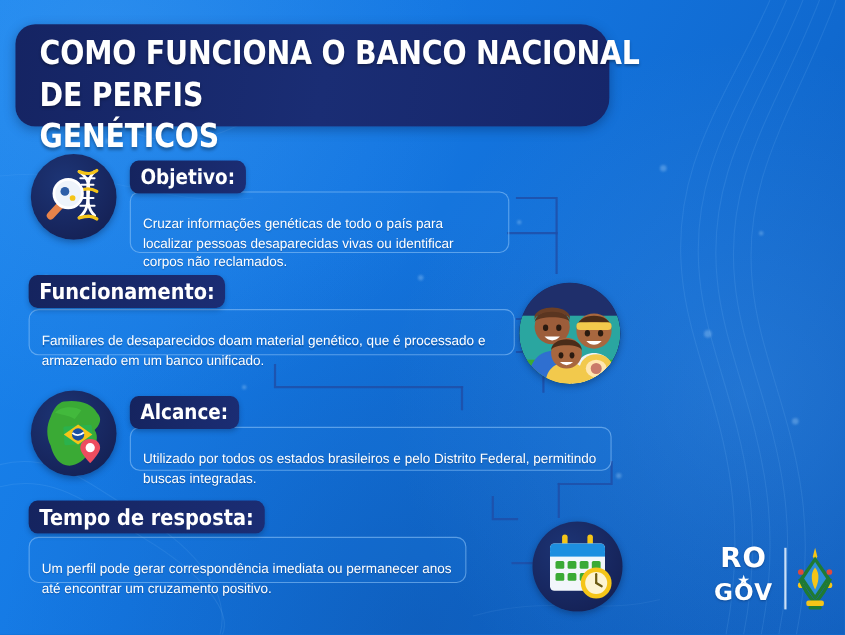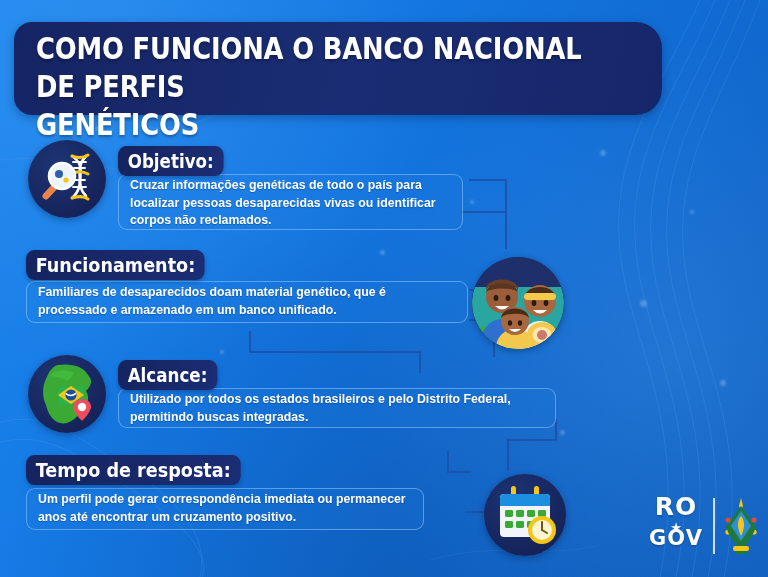--- a/index.html
+++ b/index.html
@@ -27,21 +27,21 @@
     position: absolute;
     border-radius: 50%;
     background: rgba(190,225,255,0.30);
     filter: blur(1.2px);
   }
 
   
   .title-banner {
     position: absolute;
     left: 14px; top: 22px;
-    width: 648px; height: 93px;
+    width: 540px; height: 93px;
     background: linear-gradient(100deg, #152463 0%, #1a2d74 52%, #16266a 100%);
     border-radius: 18px 26px 26px 18px;
     box-shadow: 0 3px 10px rgba(4,30,70,0.35);
   }
   .title-text {
     position: absolute;
     left: 22px; top: 8px;
     width: 640px;
     color: #ffffff;
     font-family: "DejaVu Sans", sans-serif;
@@ -87,24 +87,23 @@
   }
 
   .body-box {
     position: absolute;
     border: 1px solid rgba(150,200,250,0.55);
     border-radius: 9px;
     background: rgba(30,125,225,0.20);
     color: #ffffff;
     font-size: 12.3px;
     line-height: 17.5px;
-    padding: 2px 11px 8px 11px;
+    padding: 20px 11px 8px 11px;
     box-sizing: border-box;
     text-shadow: 0 1px 1px rgba(0,20,55,0.30);
-    font-weight: bold;
   }
 
   
   .logo-wrap {
     position: absolute;
     left: 645px; top: 492px;
     width: 112px; height: 68px;
   }
   .logo-ro, .logo-gov {
     position: absolute;

